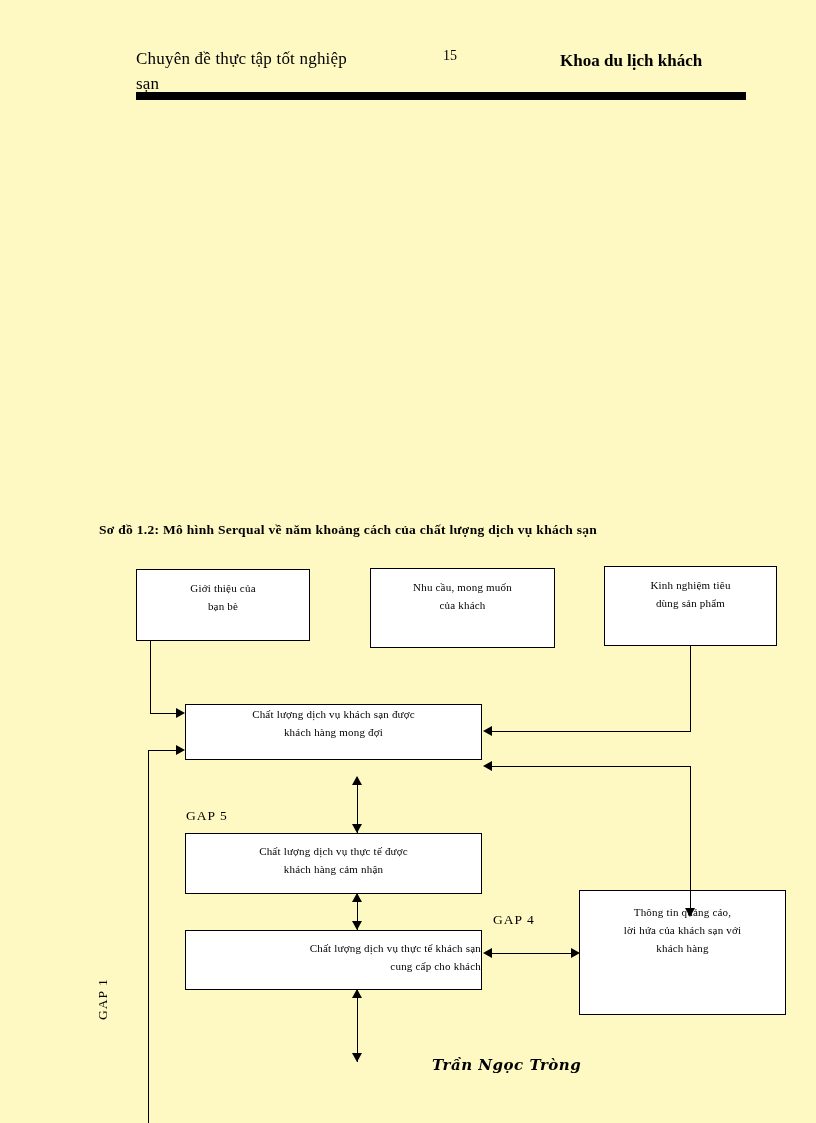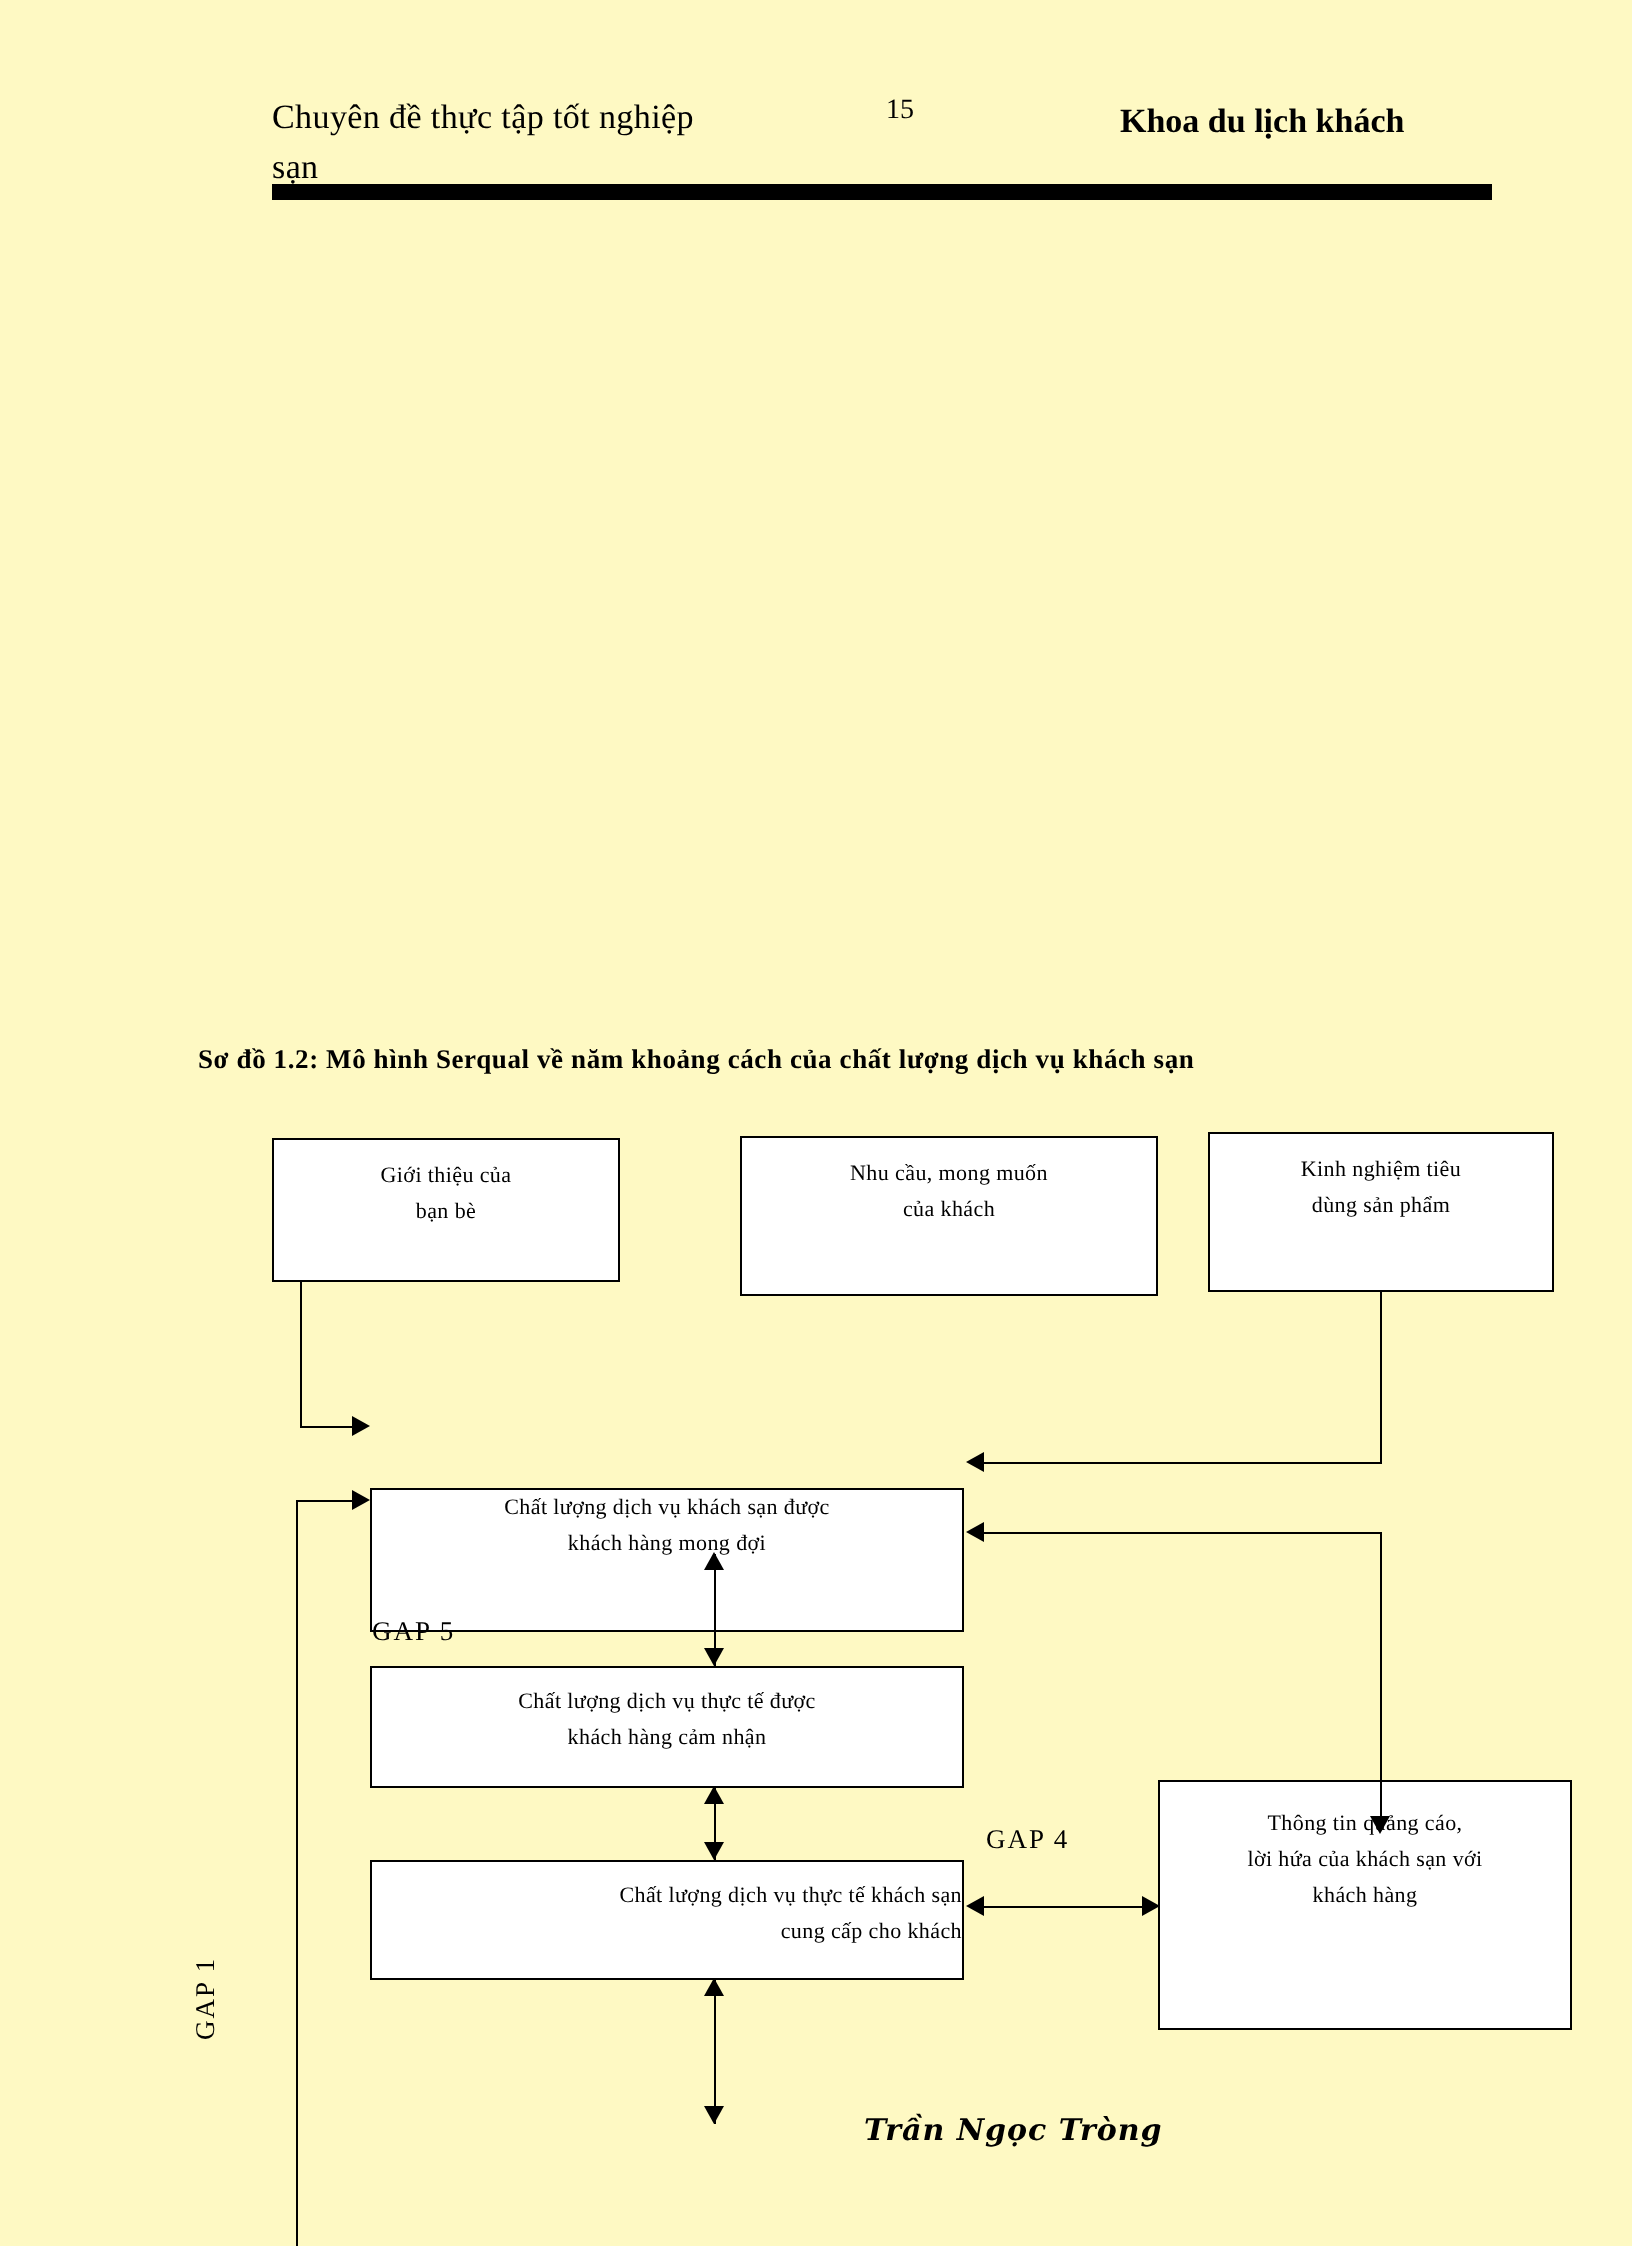--- a/index.html
+++ b/index.html
@@ -74,23 +74,23 @@
     background: #ffffff;
     text-align: center;
     font-size: 11px;
     line-height: 18px;
     padding-top: 9px;
     letter-spacing: 0.2px;
   }
   .dbox .t { display: block; white-space: pre-line; }
 
   #box-friends   { left: 136px; top: 569px; width: 174px; height: 72px; }
-  #box-needs     { left: 370px; top: 568px; width: 209px; height: 80px; }
+  #box-needs     { left: 370px; top: 568px; width: 185px; height: 80px; }
   #box-experience{ left: 604px; top: 566px; width: 173px; height: 80px; }
-  #box-expected  { left: 185px; top: 704px; width: 297px; height: 72px; padding-top: 0; margin-top: 40px; }
+  #box-expected  { left: 185px; top: 704px; width: 297px; height: 56px; padding-top: 0; }
   #box-perceived { left: 185px; top: 833px; width: 297px; height: 61px; padding-top: 8px; }
   #box-delivered { left: 185px; top: 930px; width: 297px; height: 60px; padding-top: 8px; text-align: right; }
   #box-promises  { left: 579px; top: 890px; width: 207px; height: 125px; padding-top: 12px; text-align: center; }
 
   
   .ln {
     position: absolute;
     background: #000000;
   }
   .lnh { height: 1px; }

